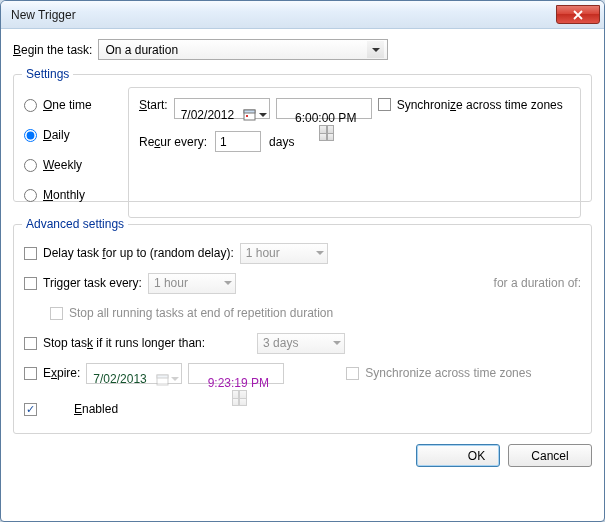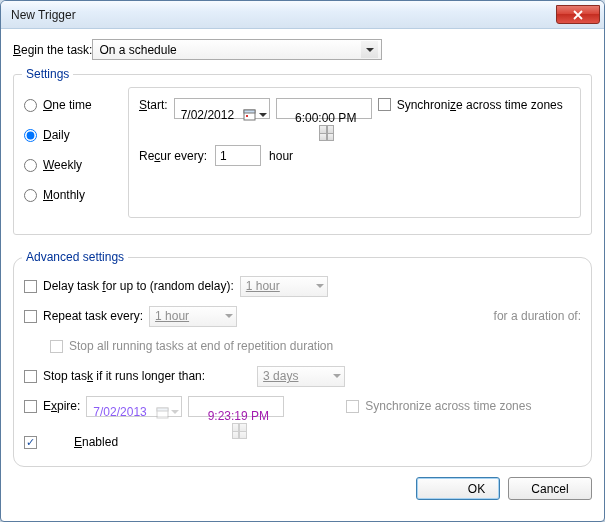--- a/index.html
+++ b/index.html
@@ -24,21 +24,21 @@
   .win-close {
     width: 44px; height: 19px;
     background: linear-gradient(#e67a6f, #d9473a 45%, #c32b1f 46%, #e05246);
     border: 1px solid #8a2c22;
     border-radius: 0 0 3px 3px;
     display:flex;align-items:center;justify-content:center;
     color:#fff;
   }
   .win-close svg { width:10px; height:10px; }
   .content { padding: 10px 12px 12px 12px; flex:1; position:relative; }
-  .row { display:flex; align-items:center; gap:0; }
+  .row { display:flex; align-items:center; gap:6px; }
   .dropdown {
     height: 21px; flex:1;
     background: linear-gradient(#fefefe,#f2f2f2);
     border: 1px solid #acacac;
     display:flex;align-items:center;justify-content:space-between;
     padding: 0 3px 0 6px;
   }
   .dropdown .arrow-btn {
     width:17px; height:17px; display:flex;align-items:center;justify-content:center;
     border-left:0;
@@ -79,41 +79,41 @@
   .spinner .up { border-bottom:0; }
   .tiny-up{width:0;height:0;border-left:3px solid transparent;border-right:3px solid transparent;border-bottom:3px solid #333;}
   .tiny-down{width:0;height:0;border-left:3px solid transparent;border-right:3px solid transparent;border-top:3px solid #333;}
   .date-icon { width:14px;height:14px;display:flex;align-items:center;justify-content:center; }
   .date-icon svg{width:13px;height:13px;}
   .adv-row { display:flex; align-items:center; margin: 6px 0; gap:6px; min-height: 24px;}
   .combo {
     height:21px; width:88px;
     background:linear-gradient(#fefefe,#f2f2f2);
     border:1px solid #c7c7c7;
-    display:flex;align-items:center;justify-content:space-between;padding:0 3px 0 5px;text-decoration:underline;
+    display:flex;align-items:center;justify-content:space-between;padding:0 3px 0 5px;
   }
   .combo.disabled, .dropdown.disabled { color:#8f8f8f; border-color:#d3d3d3; }
   .combo.disabled .arrow-down, .dropdown.disabled .arrow-down { border-top-color:#a5a5a5; }
   .disabled-text { color:#8f8f8f; }
   .button-row { display:flex; justify-content:flex-end; gap:8px; padding-top:10px; }
   button.btn {
     width:84px;height:23px;
     border:1px solid #8e8e8e; border-radius:3px;
     background:linear-gradient(#fdfdfd,#ebebeb);
     cursor:pointer;
   }
   button.btn.default {
     border:1px solid #3c7fb1;
     box-shadow: 0 0 0 1px #a6d2f2 inset;
     padding-left: 43px;
   }
   .u { text-decoration: underline; }
   .label-span { white-space: nowrap; }
   .adv-group {
-    border:1px solid #d5d5d5;border-radius:11px;
+    border:1px solid #d5d5d5;border-radius:3px;
     padding:10px 10px 6px 10px;
     margin-top:14px; position:relative;
   }
   .adv-group > .legend { position:absolute; top:-8px; left:8px; background:#fff; padding:0 4px; color:#003399;}
   .checkbox-visual { display:inline-flex; width:13px;height:13px;border:1px solid #8f8f8f;background:#fff;align-items:center;justify-content:center; }
   .checkbox-visual.checked::after{content:"✓";font-size:11px;line-height:1;color:#1a4fa0;}
 </style>
 </head>
 <body>
 
@@ -125,28 +125,28 @@
           <path d="M1 1 L9 9 M9 1 L1 9" stroke="#fff" stroke-width="1.8"></path>
         </svg>
     </div>
   </div>
 
   <div class="content">
 
     <div class="row" style="margin-bottom:2px;">
       <span class="label-span"><span style="text-decoration:underline">B</span><span>egin the task:</span></span>
       <div class="dropdown" style="max-width:290px;">
-        <span>On a schedule</span>
+        <span>On a duration</span>
         <div class="arrow-btn">
             <div class="arrow-down"></div>
           </div>
       </div>
     </div>
 
-    <div class="groupbox" style="height:161px;">
+    <div class="groupbox" style="height:128px;">
       <span class="legend">Settings</span>
       <div class="settings-inner">
         <div class="schedule-opts">
           <label>
             <input type="radio" name="sched" style="">
             <span><span class="u">O</span>ne time</span>
           </label>
           <label>
             <input type="radio" name="sched" checked="" style="">
             <span><span class="u">D</span>aily</span>
@@ -185,46 +185,46 @@
                   </div>
                 <div>
                     <div class="tiny-down"></div>
                   </div>
               </div>
             </div>
             <span class="checkbox-visual"></span>
             <span>Synchroni<span class="u">z</span>e across time zones</span>
           </div>
 
-          <div style="display:flex;align-items:center;gap:8px;margin-top:26px;">
+          <div style="display:flex;align-items:center;gap:8px;margin-top:12px;">
             <span>Re<span class="u">c</span>ur every:</span>
             <div class="smalltext">
               <span>1</span>
             </div>
-            <span>hour</span>
+            <span>days</span>
           </div>
         </div>
       </div>
     </div>
 
     <div class="adv-group" style="margin-top:22px;">
       <span class="legend">Advanced settings</span>
 
       <div class="adv-row">
         <span class="checkbox-visual"></span>
         <span>Delay task <span class="u">f</span>or up to (random delay):</span>
         <div class="combo disabled">
           <span>1 hour</span>
           <div class="arrow-down"></div>
         </div>
       </div>
 
       <div class="adv-row">
         <span class="checkbox-visual"></span>
-        <span>Repeat task every:</span>
+        <span>Trigger task every:</span>
         <div class="combo disabled">
           <span>1 hour</span>
           <div class="arrow-down"></div>
         </div>
         <span style="flex:1"></span>
         <span class="disabled-text">for a duration of:</span>
       </div>
 
       <div class="adv-row" style="padding-left:26px;">
         <span class="checkbox-visual" style="border-color:#c8c8c8;"></span>
@@ -237,21 +237,21 @@
         <span style="width:40px;"></span>
         <div class="combo disabled">
           <span>3 days</span>
           <div class="arrow-down"></div>
         </div>
       </div>
 
       <div class="adv-row">
         <span class="checkbox-visual"></span>
         <span>E<span class="u">x</span>pire:</span>
-        <div class="datebox" style="border-color:#cfcfcf;color:#8b5cf6;">
+        <div class="datebox" style="border-color:#cfcfcf;color:#14532d;">
           <span>7/02/2013</span>
           <span style="display:inline-flex;gap:2px;align-items:center;opacity:0.55;">
             <span class="date-icon">
               <svg viewBox="0 0 13 13">
                   <rect x="1" y="2" width="11" height="10" fill="#fff" stroke="#aaa"></rect>
                   <rect x="1" y="2" width="11" height="3" fill="#e4ecf4" stroke="#aaa"></rect>
                 </svg>
             </span>
             <div class="arrow-down" style="border-top-color:#aaa;"></div>
           </span>

